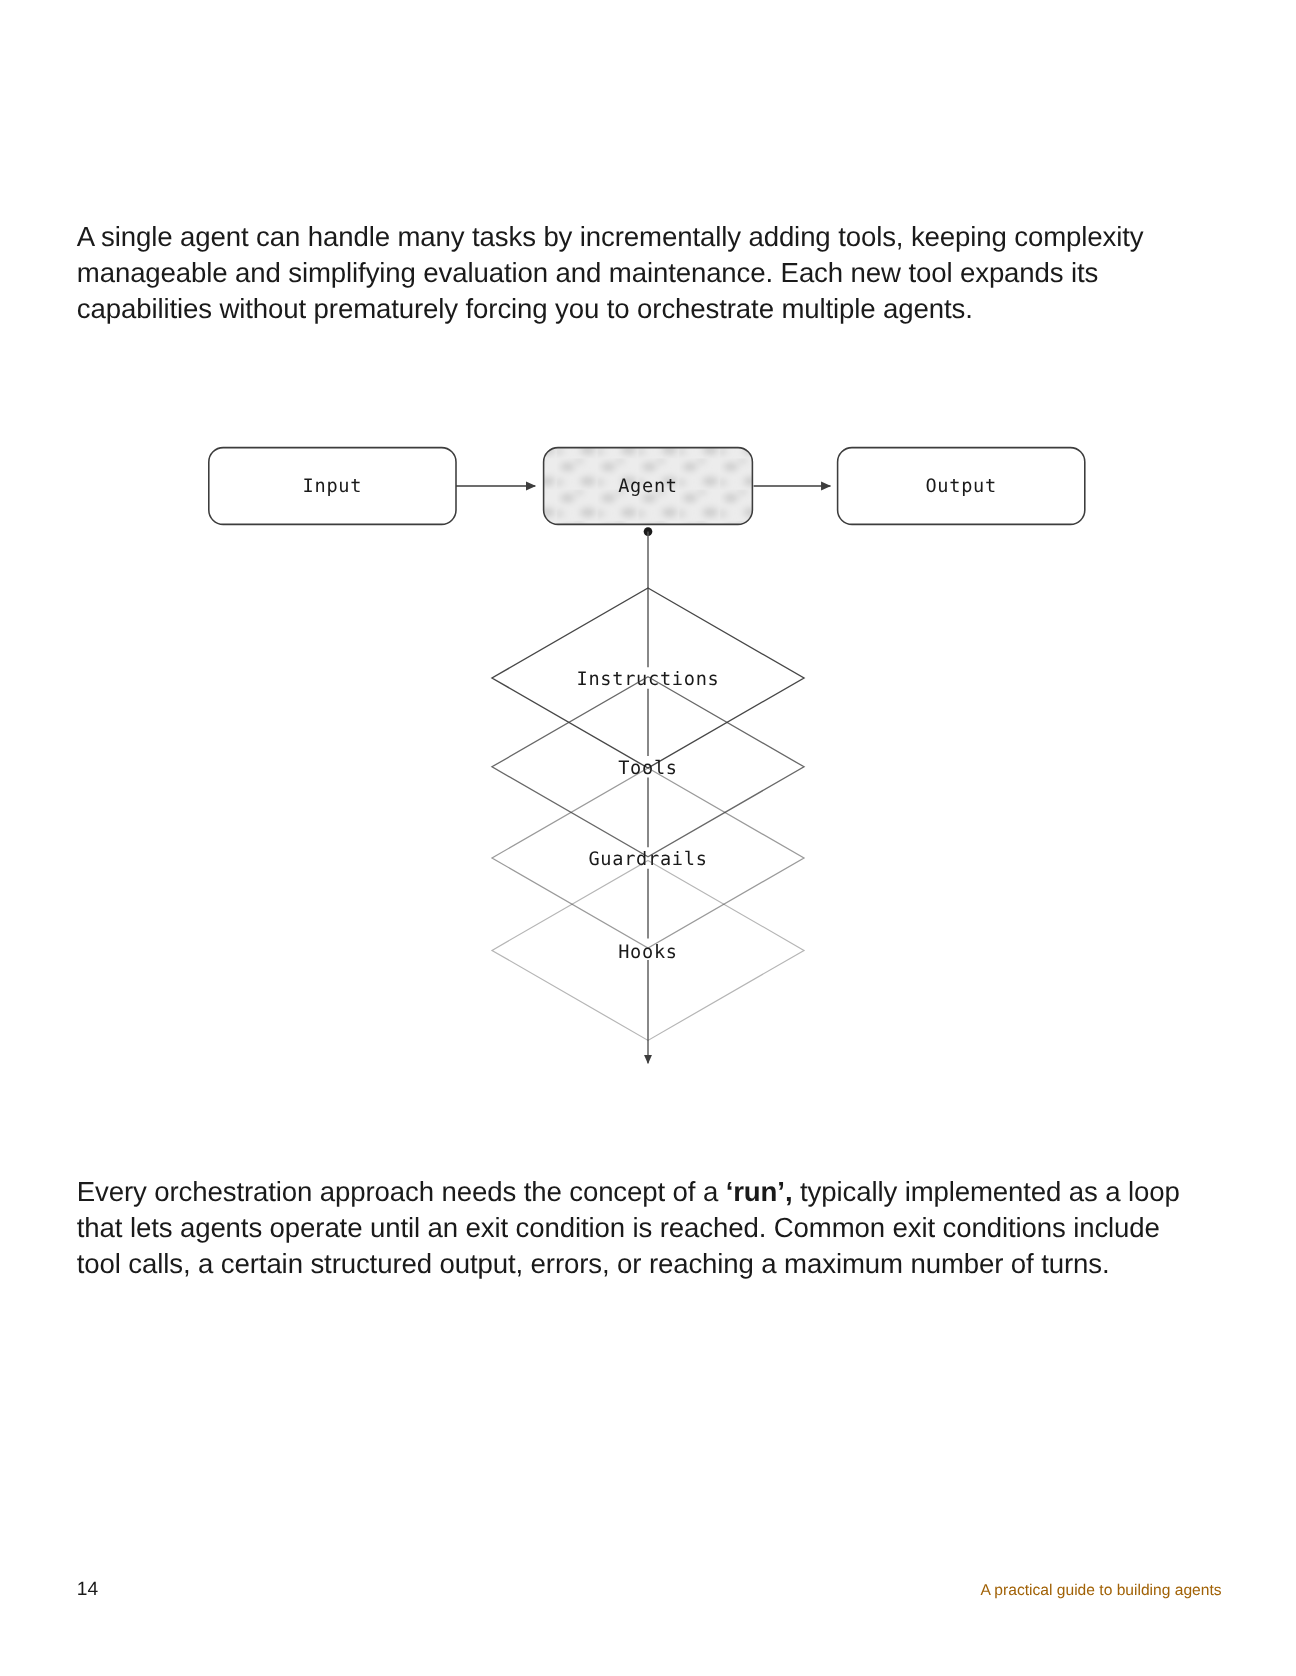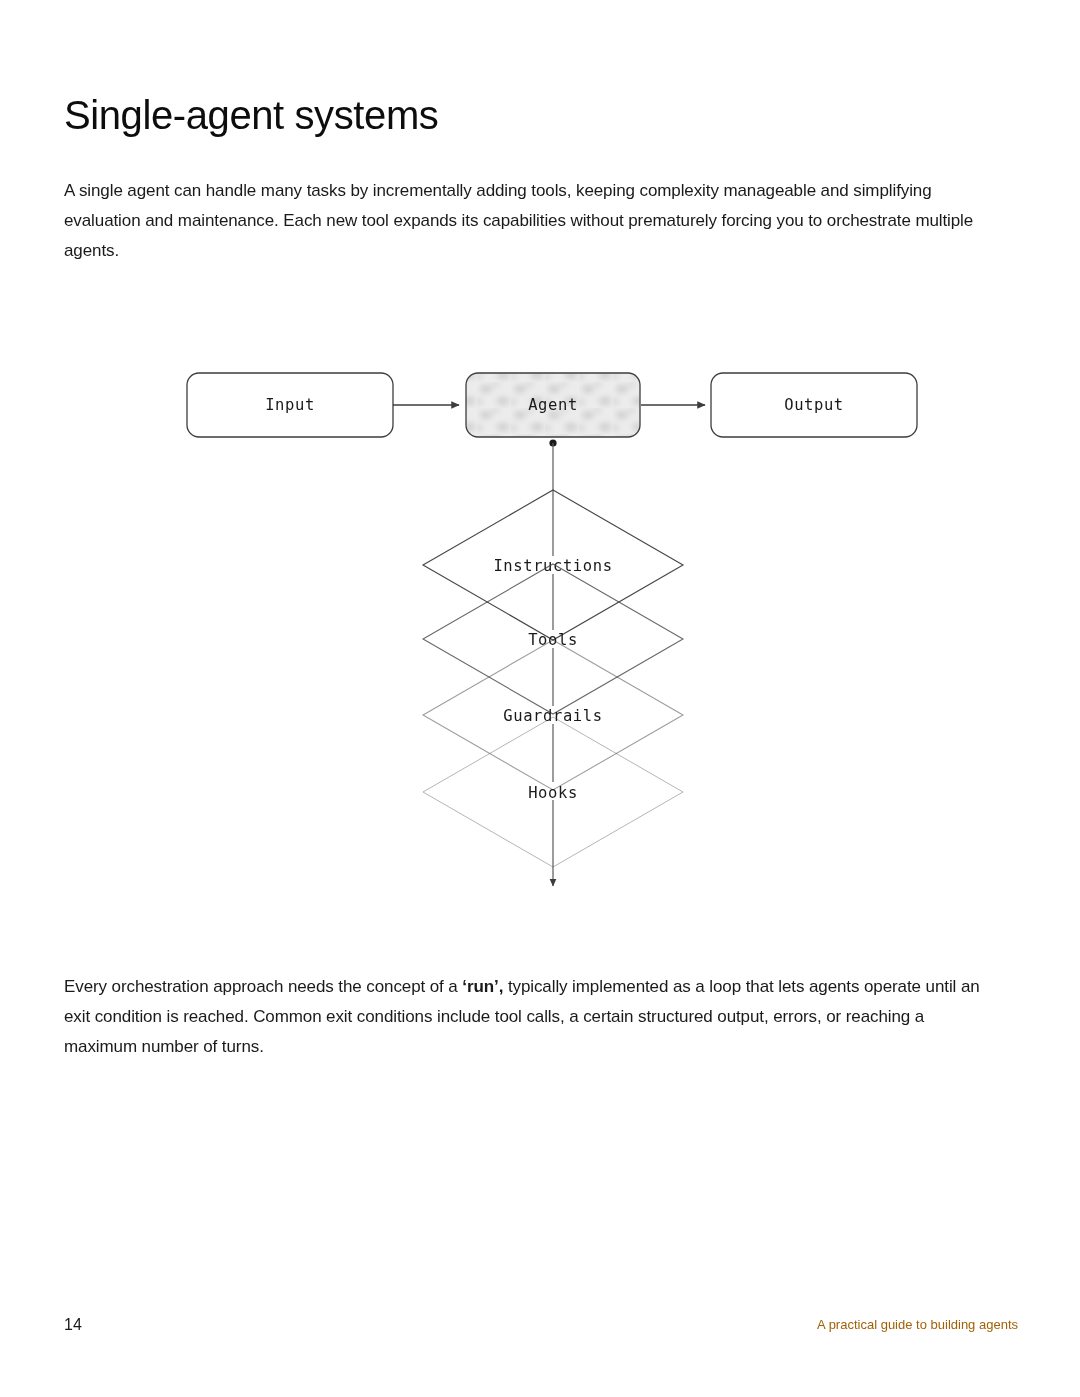--- a/index.html
+++ b/index.html
@@ -33,34 +33,34 @@
     letter-spacing: -0.4px;
     color: #0d0d0d;
     white-space: nowrap;
   }
 
   
   .body-copy {
     position: absolute;
     left: 64px;
     width: 930px;
-    font-size: 17px;
+    font-size: 23px;
     line-height: 30px;
     font-weight: 400;
     color: #1a1a1a;
     letter-spacing: -0.1px;
   }
   .intro-paragraph { top: 159px; }
   .closing-paragraph { top: 955px; }
   .body-copy b { font-weight: 700; }
 
   
   .diagram {
     position: absolute;
-    left: 17px;
+    left: 4px;
     top: 330px;
     width: 890px;
     height: 590px;
     padding-left: 18px;
   }
   .diagram svg {
     display: block;
     width: 1080px;
     height: 590px;
   }
@@ -94,21 +94,20 @@
     line-height: 18px;
     color: #a16207;
     white-space: nowrap;
   }
 </style>
 </head>
 <body>
 
 <div class="page">
 
-  <h1 class="page-title">Single-agent systems</h1>
 
   <p class="body-copy intro-paragraph">A single agent can handle many tasks by incrementally adding tools, keeping complexity manageable and simplifying evaluation and maintenance. Each new tool expands its capabilities without prematurely forcing you to orchestrate multiple agents.</p>
 
   <div class="diagram">
     <svg viewBox="0 0 1080 590" xmlns="http://www.w3.org/2000/svg">
       <defs>
 
         <filter id="dotBlur" x="-20%" y="-20%" width="140%" height="140%">
           <feGaussianBlur stdDeviation="3.2"></feGaussianBlur>
         </filter>

